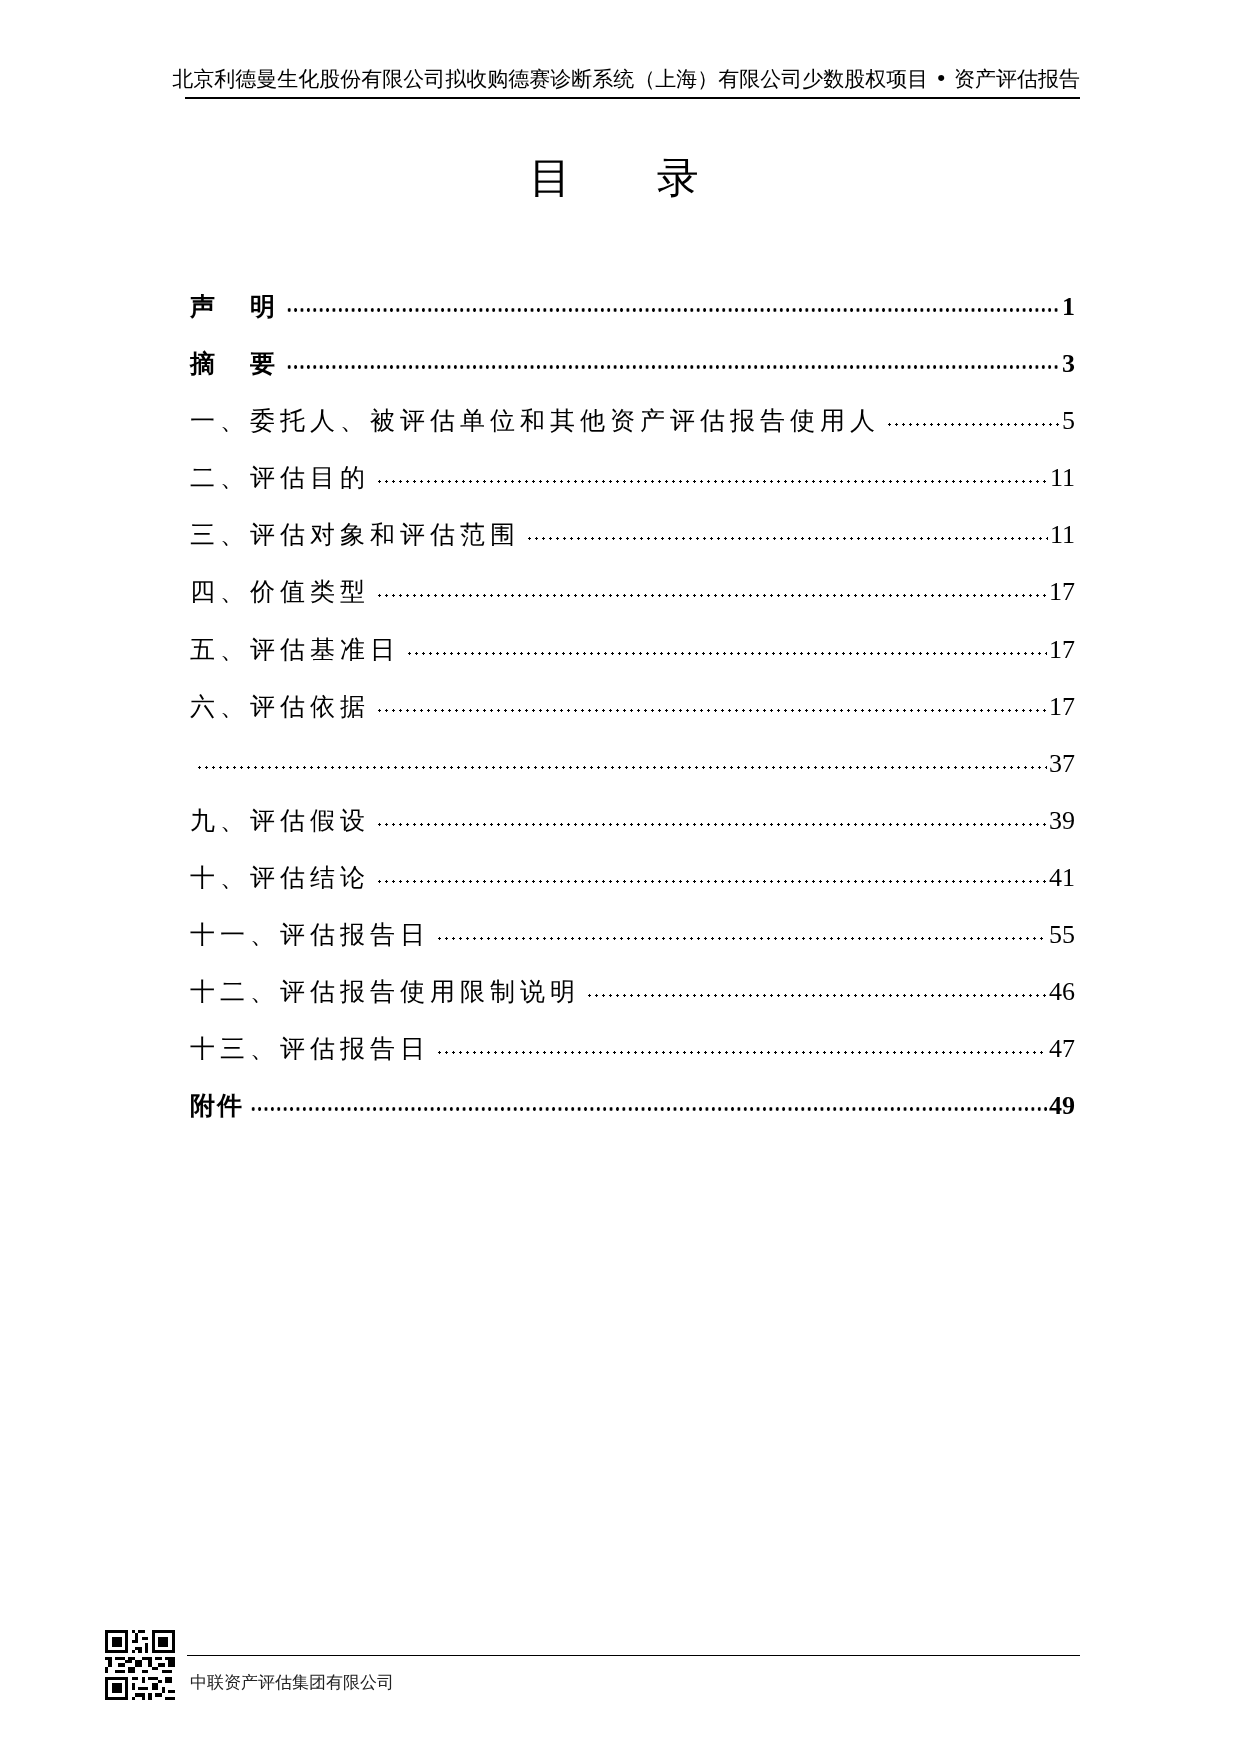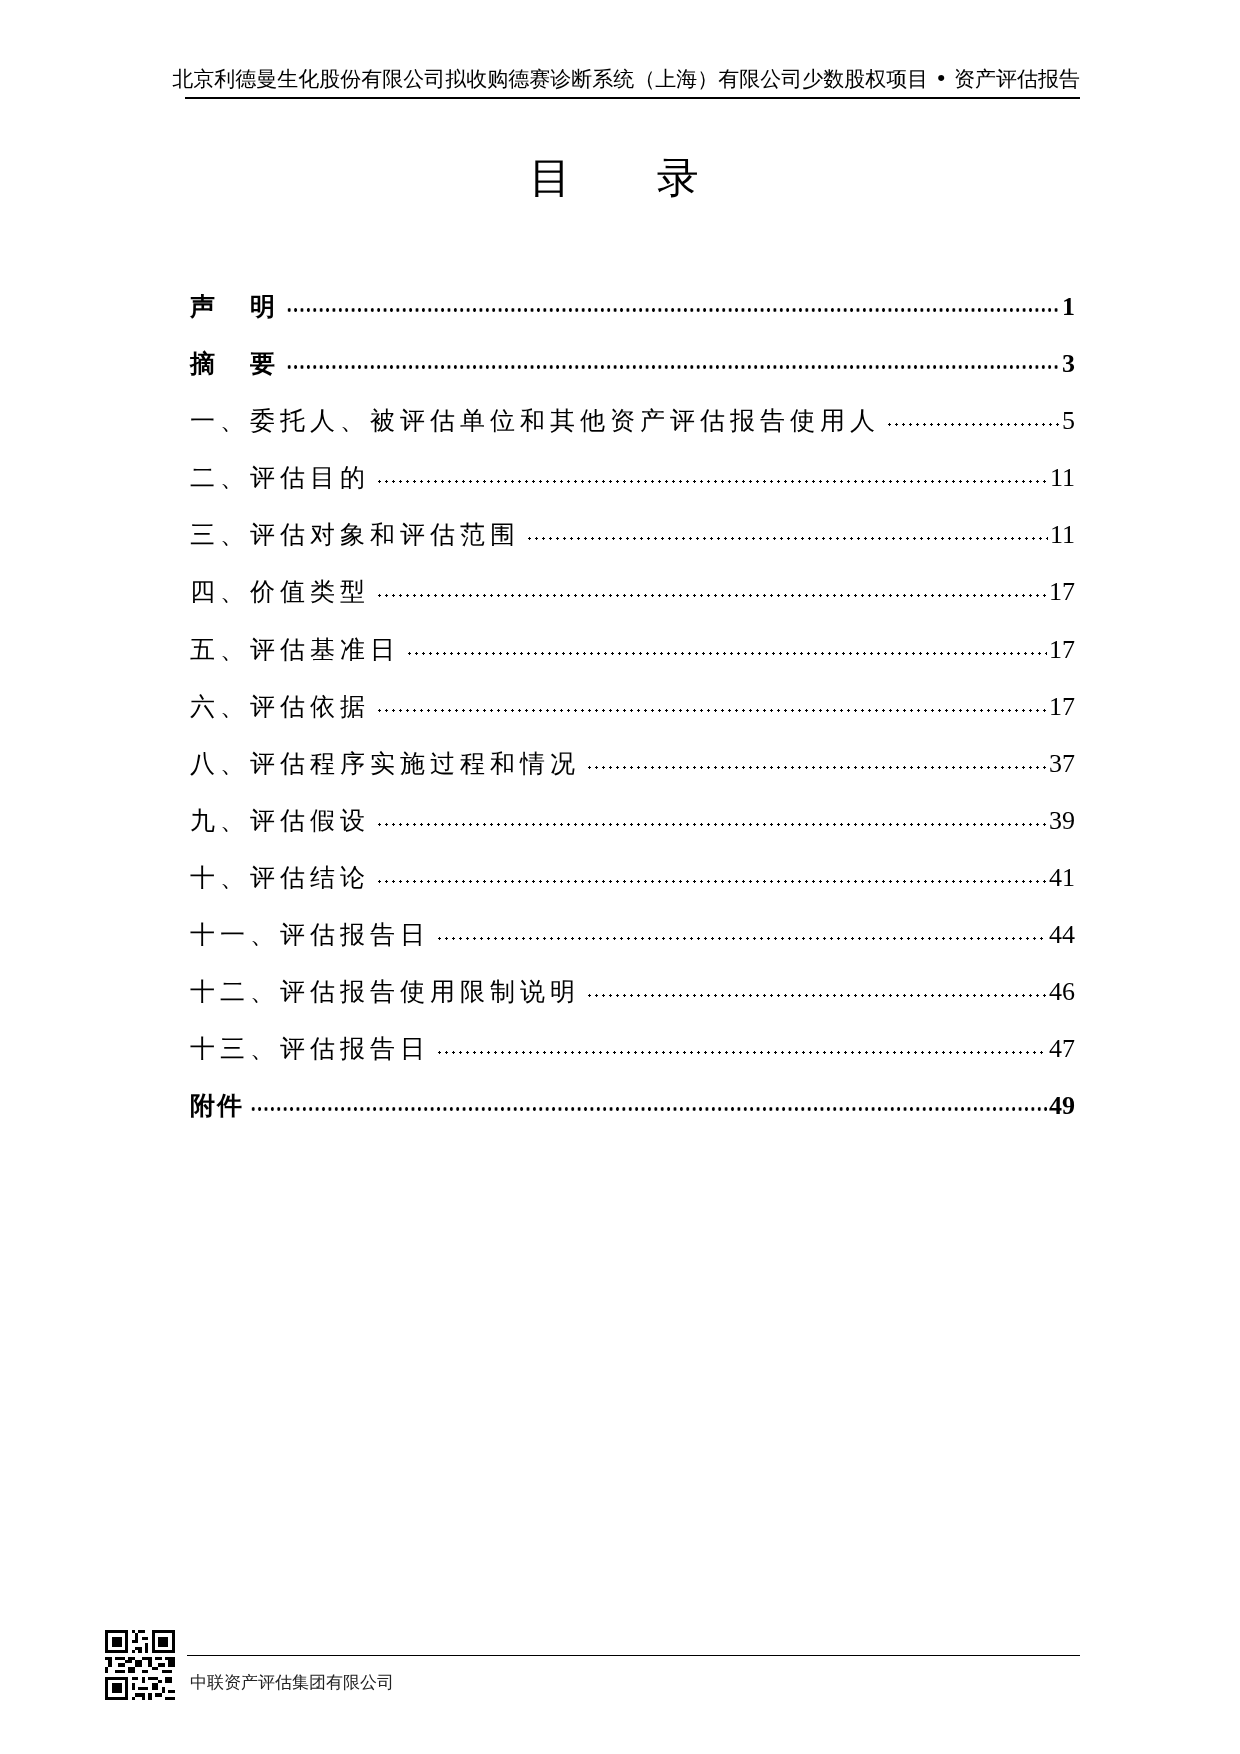--- a/index.html
+++ b/index.html
@@ -180,38 +180,37 @@
     <span class="toc-label">五、评估基准日</span>
     <span class="toc-leader"></span>
     <span class="toc-page">17</span>
   </div>
   <div class="toc-entry">
     <span class="toc-label">六、评估依据</span>
     <span class="toc-leader"></span>
     <span class="toc-page">17</span>
   </div>
   <div class="toc-entry">
-    <span class="toc-label">八、评估程序实施过程和情况</span>
     <span class="toc-leader"></span>
     <span class="toc-page">37</span>
   </div>
   <div class="toc-entry">
     <span class="toc-label">九、评估假设</span>
     <span class="toc-leader"></span>
     <span class="toc-page">39</span>
   </div>
   <div class="toc-entry">
     <span class="toc-label">十、评估结论</span>
     <span class="toc-leader"></span>
     <span class="toc-page">41</span>
   </div>
   <div class="toc-entry">
     <span class="toc-label">十一、评估报告日</span>
     <span class="toc-leader"></span>
-    <span class="toc-page">44</span>
+    <span class="toc-page">55</span>
   </div>
   <div class="toc-entry">
     <span class="toc-label">十二、评估报告使用限制说明</span>
     <span class="toc-leader"></span>
     <span class="toc-page">46</span>
   </div>
   <div class="toc-entry">
     <span class="toc-label">十三、评估报告日</span>
     <span class="toc-leader"></span>
     <span class="toc-page">47</span>

